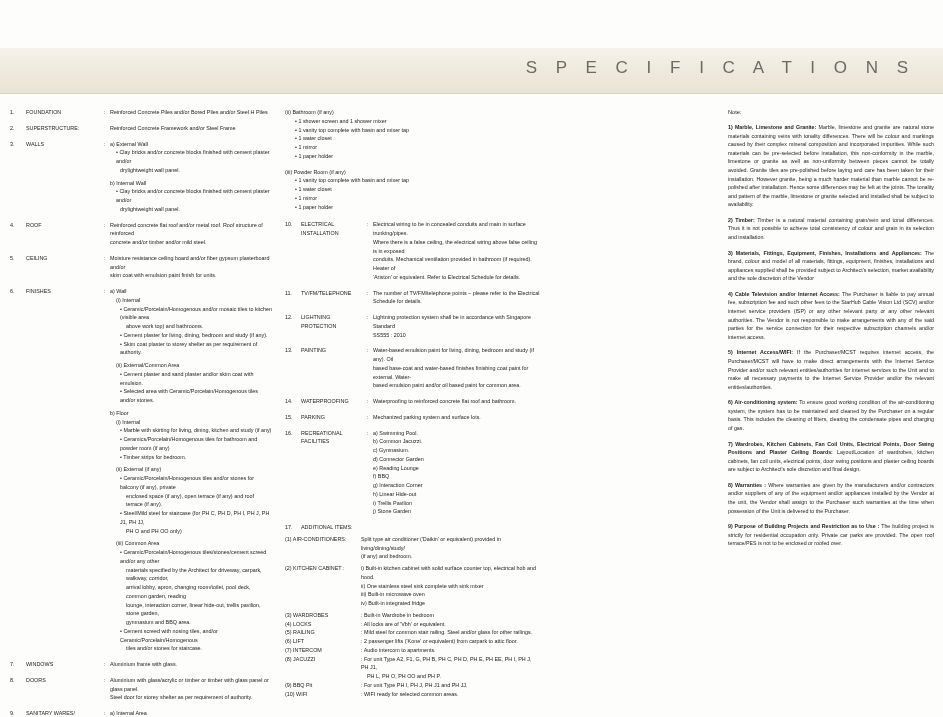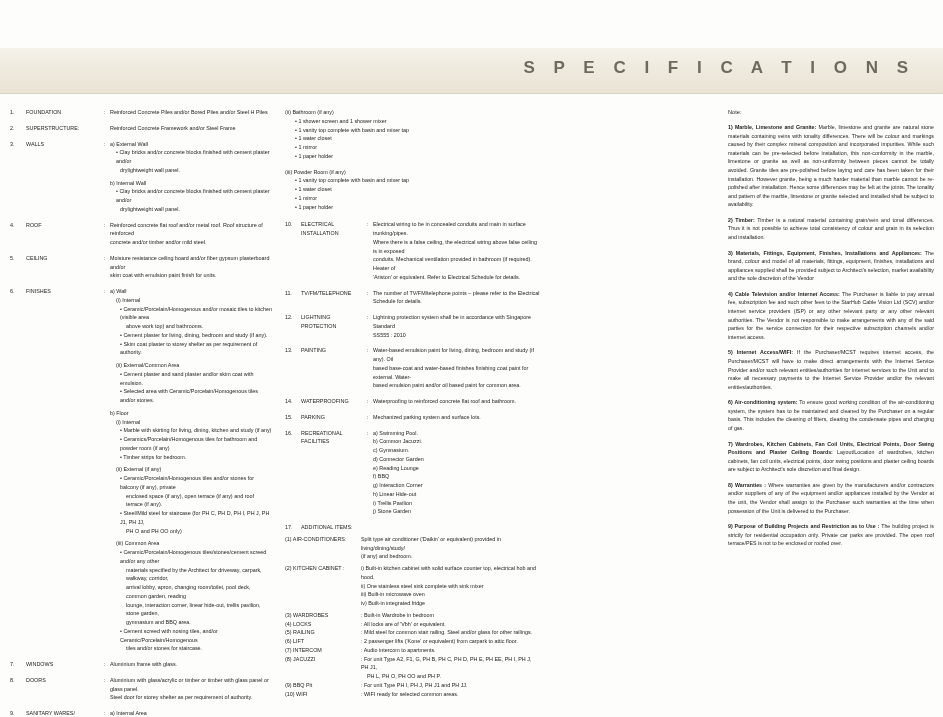--- a/index.html
+++ b/index.html
@@ -47,21 +47,21 @@
     background: #d8d2c2;
   }
   .spec-title {
     position: absolute;
     top: 58px;
     right: 28px;
     font-size: 17px;
     letter-spacing: 7px;
     color: #6e6a5f;
     font-family: "Liberation Sans", sans-serif;
-    font-weight: 700;
+    font-weight: 400;
     white-space: nowrap;
   }
   
   .col {
     position: absolute;
     top: 108px;
     font-size: 5.4px;
     line-height: 1.62;
     color: #232323;
   }

